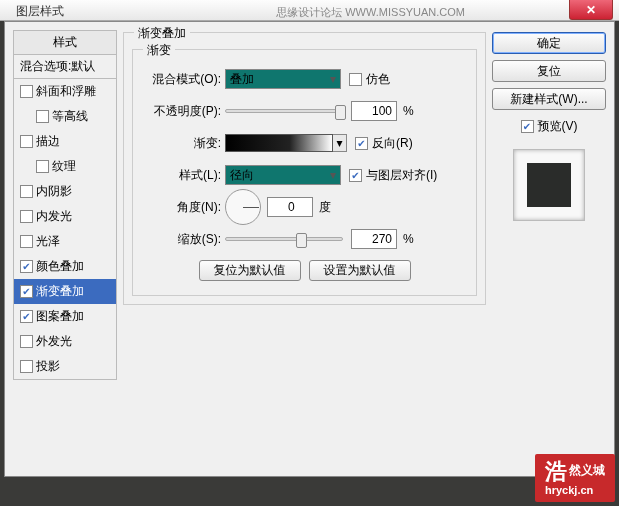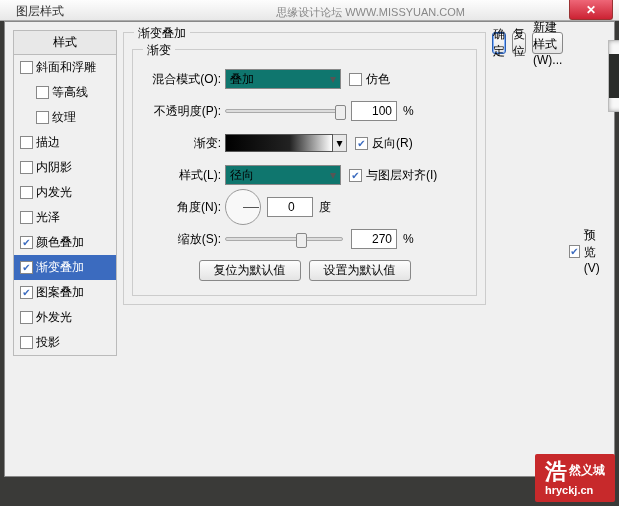--- a/index.html
+++ b/index.html
@@ -30,21 +30,21 @@
 .slider::after{content:"";position:absolute;top:-5px;width:9px;height:13px;background:#eee;border:1px solid #888;border-radius:2px}
 .slider.s100::after{right:-4px}
 .slider.s150::after{left:60%}
 .grad{width:108px;height:18px;background:linear-gradient(90deg,#000,#222 60%,#fff);border:1px solid #555;position:relative}
 .grad-dd{width:14px;height:18px;background:#e8e8e8;border:1px solid #888;border-left:none;display:flex;align-items:center;justify-content:center}
 .ckrow{display:inline-flex;align-items:center;gap:4px;margin-left:8px}
 .anglectl{width:36px;height:36px;border:1px solid #999;border-radius:50%;background:#f8f8f8;position:relative;margin-right:6px}
 .anglectl::after{content:"";position:absolute;width:16px;height:1px;background:#555;top:50%;left:50%;transform-origin:left}
 .btn{height:21px;border:1px solid #888;background:linear-gradient(#fdfdfd,#e4e4e4);border-radius:3px;padding:0 14px;display:inline-flex;align-items:center;justify-content:center;cursor:default}
 .btnrow{display:flex;gap:8px;justify-content:center;margin-top:6px}
-.rightpanel{width:114px;display:flex;gap:6px;padding-top:2px}
+.rightpanel{width:114px;display:flex;flex-direction:column;gap:6px;padding-top:2px}
 .rbtn{height:22px;border:1px solid #888;background:linear-gradient(#fdfdfd,#e4e4e4);border-radius:3px;display:flex;align-items:center;justify-content:center}
 .rbtn.primary{border:1px solid #2a5db0;box-shadow:0 0 0 1px #7fb0ff inset}
 .prevck{display:flex;align-items:center;gap:4px;justify-content:center;margin-top:2px}
 .preview{width:72px;height:72px;border:1px solid #bbb;background:#f8f8f8;margin:8px auto 0 auto;box-shadow:inset 0 0 4px #aaa;display:flex;align-items:center;justify-content:center}
 .preview-img{width:44px;height:44px;background:#2a2c2a}
 .watermark{position:absolute;right:4px;bottom:4px;background:#c7292b;color:#fff;padding:6px 10px;font-size:16px;font-weight:bold;border-radius:2px;line-height:1.1;font-family:"SimHei",sans-serif}
 .watermark .en{display:block;font-size:11px;color:#fff}
 .watermark .big{font-size:22px;float:left;margin-right:2px}
 </style>
 </head>
@@ -55,36 +55,37 @@
   <span class="titlebar-right">思缘设计论坛 WWW.MISSYUAN.COM</span>
   <div class="closebtn">
       <span>✕</span>
     </div>
 </div>
 
 <div class="dlg">
 
   <div class="leftpanel">
     <div class="leftpanel-hdr">样式</div>
+    <div class="leftpanel-sub">混合选项:默认</div>
     <div class="stylelist" id="stylelist">
         <div class="styleitem">
           <span class="ck"></span>
           <span>斜面和浮雕</span>
         </div>
         <div class="styleitem indent">
           <span class="ck"></span>
           <span>等高线</span>
         </div>
+        <div class="styleitem">
+          <span class="ck"></span>
+          <span>描边</span>
+        </div>
         <div class="styleitem indent">
           <span class="ck"></span>
           <span>纹理</span>
-        </div>
-        <div class="styleitem">
-          <span class="ck"></span>
-          <span>描边</span>
         </div>
         <div class="styleitem">
           <span class="ck"></span>
           <span>内阴影</span>
         </div>
         <div class="styleitem">
           <span class="ck"></span>
           <span>内发光</span>
         </div>
         <div class="styleitem">

